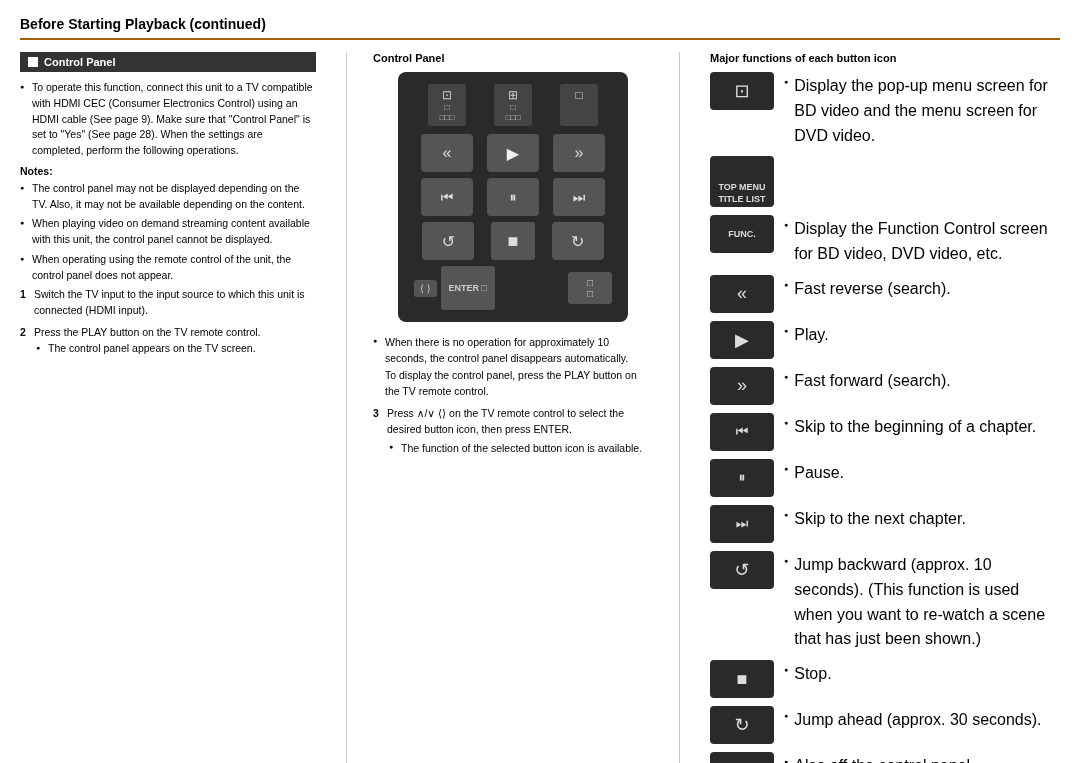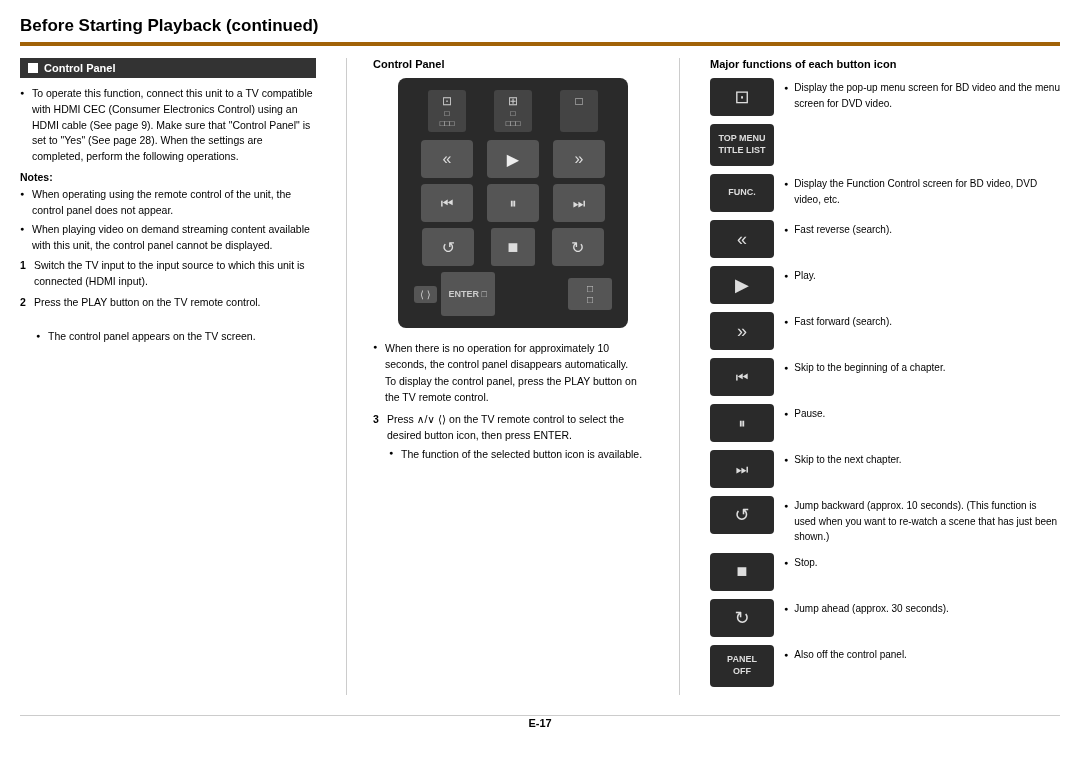--- a/index.html
+++ b/index.html
@@ -7,23 +7,23 @@
       font-family: Arial, Helvetica, sans-serif;
       font-size: 11px;
       background: #fff;
       color: #000;
       width: 1080px;
       min-height: 763px;
       padding: 16px 20px;
     }
 
     .page-title {
-      font-size: 17px;
-      font-weight: bold;
-      border-bottom: 4px solid #a16207;
+      font-size: 14px;
+      font-weight: bold;
+      border-bottom: 2px solid #a16207;
       padding-bottom: 6px;
       margin-bottom: 12px;
     }
 
     .main-content {
       display: flex;
       gap: 16px;
     }
 
     
@@ -95,21 +95,21 @@
       position: relative;
     }
     .numbered-list > li .num {
       position: absolute;
       left: 0;
       font-weight: bold;
     }
     .numbered-list > li .sub-bullet {
       padding-left: 14px;
       position: relative;
-      margin-top: 18px;
+      margin-top: 0;
     }
     .numbered-list > li .sub-bullet::before {
       content: "●";
       position: absolute;
       left: 2px;
       font-size: 7px;
       top: 2px;
     }
     b { font-weight: normal; }
 
@@ -288,37 +288,38 @@
       border-radius: 4px;
       min-width: 64px;
       width: 64px;
       height: 38px;
       display: flex;
       align-items: center;
       justify-content: center;
       flex-shrink: 0;
     }
     .func-icon-box.tall {
-      height: 42px;
+      height: 51px;
+      align-items: flex-end;
     }
     .func-icon-box .fi-symbol {
       color: #ddd;
       font-size: 18px;
     }
     .func-icon-box .fi-text {
       color: #ddd;
       font-size: 9px;
       font-weight: bold;
       text-align: center;
       line-height: 1.3;
       padding: 2px 4px;
     }
 
     .func-desc {
-      font-size: 10px;
+      font-size: 16px;
       line-height: 1.55;
       padding-top: 2px;
       display: flex;
       align-items: flex-start;
       gap: 6px;
     }
     .func-desc::before {
       content: "●";
       font-size: 7px;
       margin-top: 3px;
@@ -351,22 +352,23 @@
   <div class="left-col">
     <div class="section-header">
       <span class="section-header-square"></span>
       <span>Control Panel</span>
     </div>
     <ul class="bullet-list">
       <li>To operate this function, connect this unit to a TV compatible with HDMI CEC (Consumer Electronics Control) using an HDMI cable (See page 9). Make sure that "Control Panel" is set to "Yes" (See page 28). When the settings are completed, perform the following operations.</li>
     </ul>
     <div class="notes-label">Notes:</div>
     <ul class="bullet-list">
+      <li>The control panel may not be displayed depending on the TV. Also, it may not be available depending on the content.</li>
+      <li>When playing video on demand streaming content available with this unit, the control panel cannot be displayed.</li>
       <li>When operating using the remote control of the unit, the control panel does not appear.</li>
-      <li>When playing video on demand streaming content available with this unit, the control panel cannot be displayed.</li>
     </ul>
     <ul class="numbered-list">
       <li>
         <span class="num">1</span>
         <span>Switch the TV input to the input source to which this unit is connected (HDMI input).</span>
       </li>
       <li>
         <span class="num">2</span>
         <span>Press the <b>PLAY</b> button on the TV remote control.</span>
         <div class="sub-bullet">The control panel appears on the TV screen.</div>

